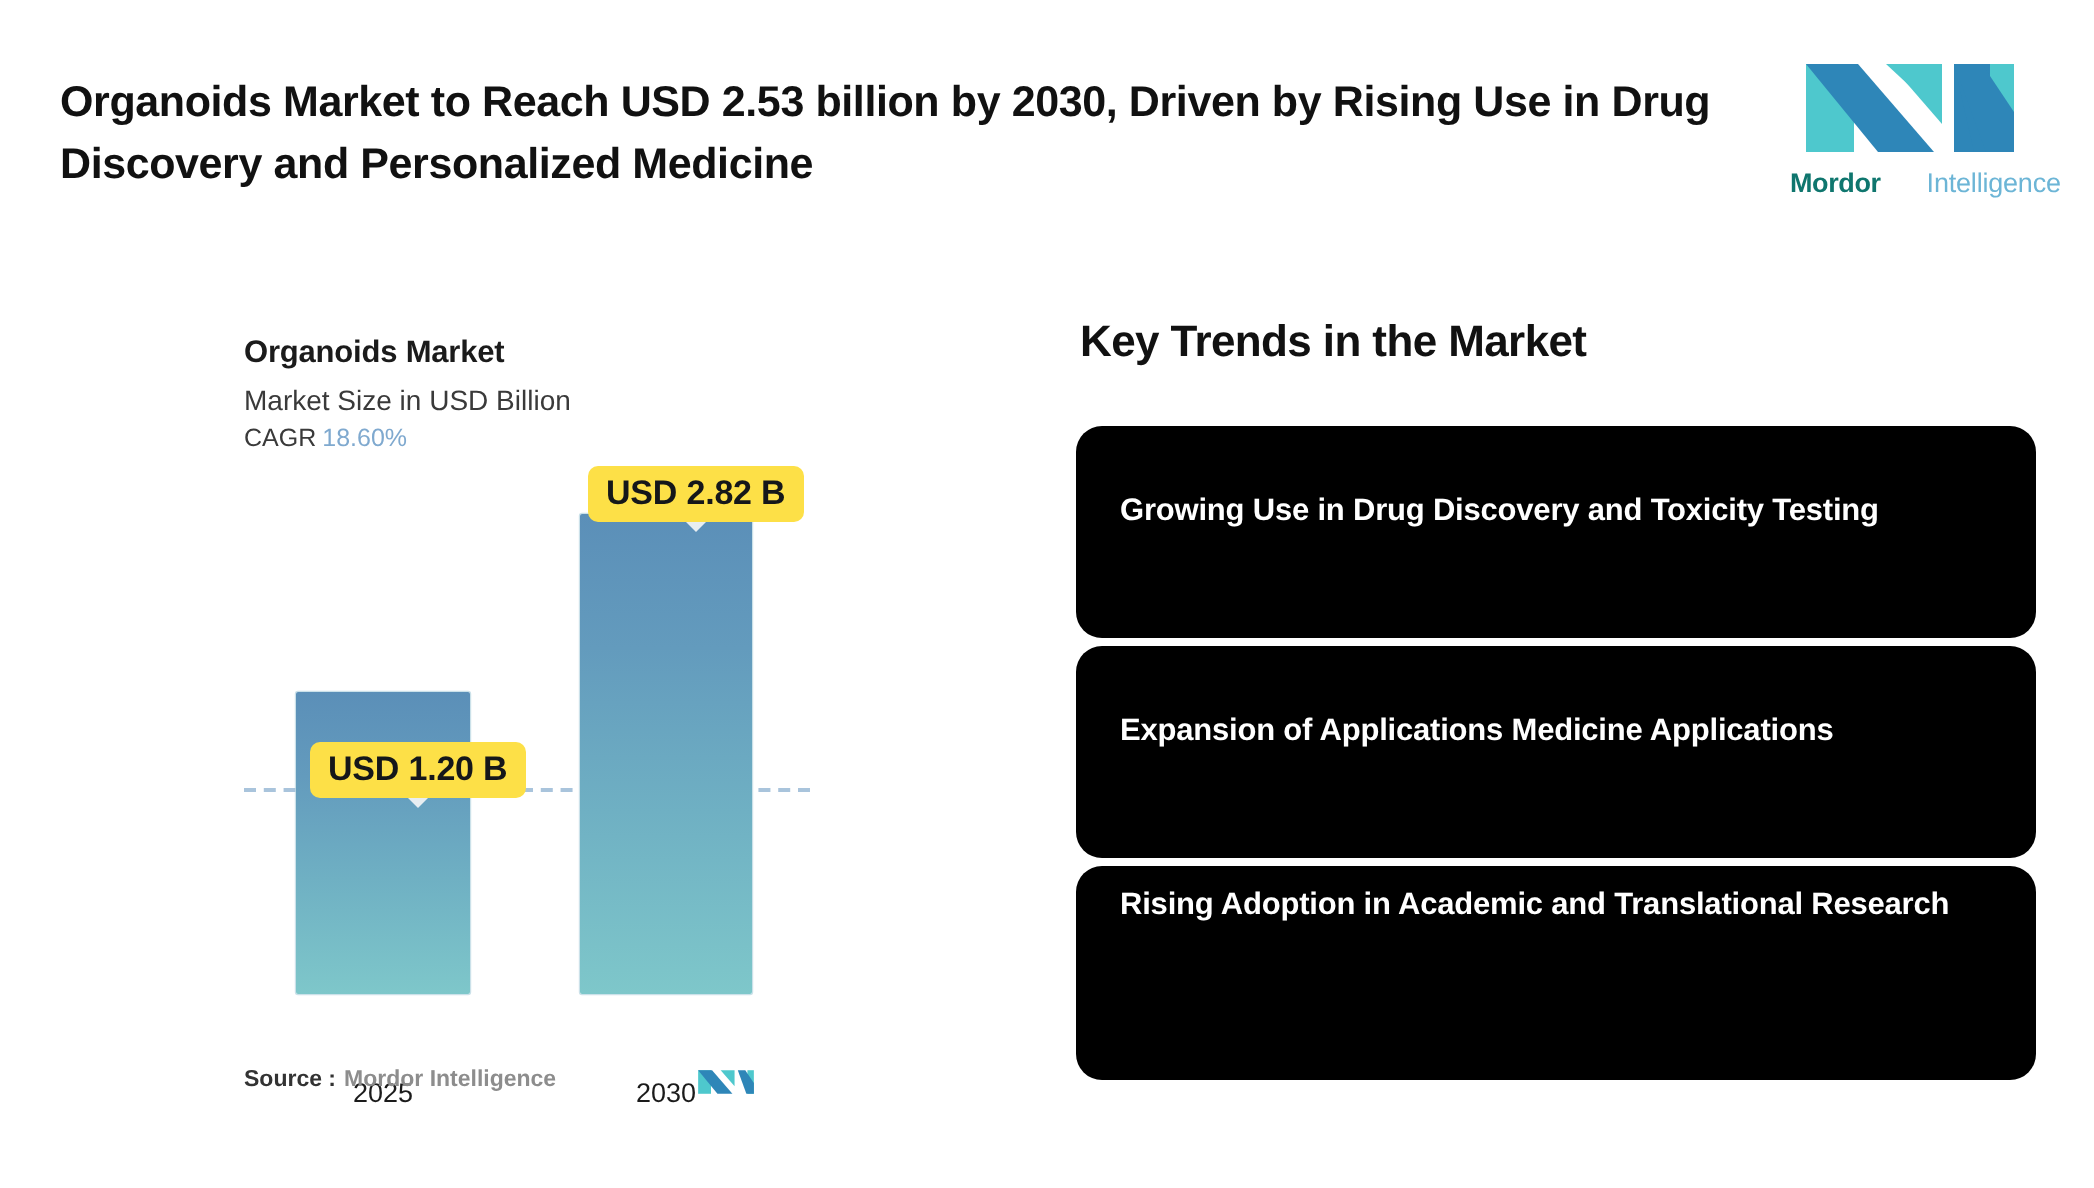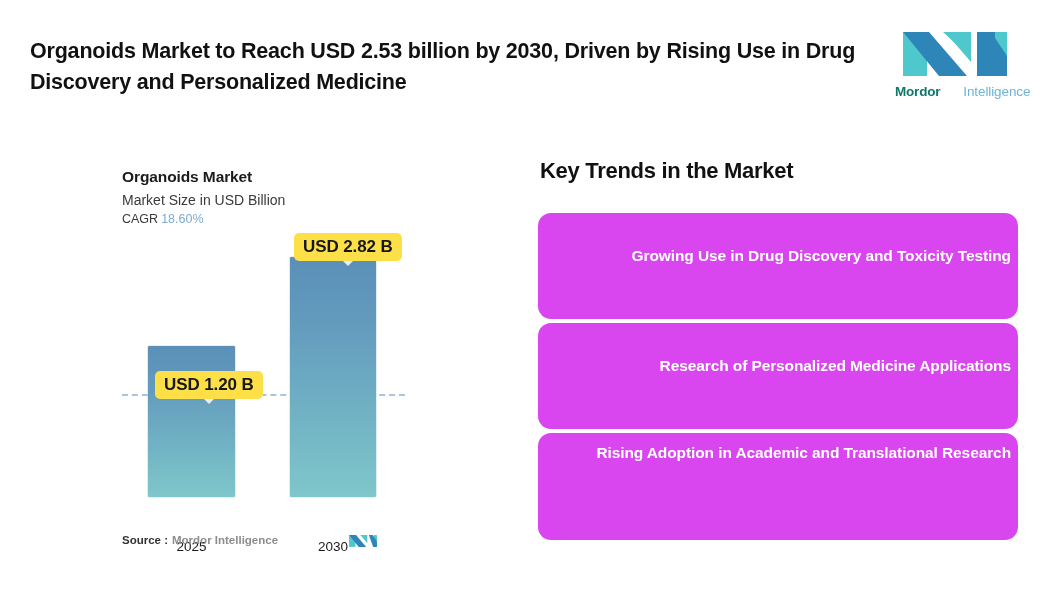--- a/index.html
+++ b/index.html
@@ -176,25 +176,24 @@
     top: 158px;
     font-size: 22px;
     font-weight: bold;
     color: #111111;
     letter-spacing: -0.3px;
   }
   .card {
     position: absolute;
     left: 538px;
     width: 480px;
-    background: #d946ef;
+    background: #000000;
     border-radius: 13px;
     box-sizing: border-box;
-    padding: 30px 7px 0 22px;
-    text-align: right;
+    padding: 30px 24px 0 22px;
   }
   .card-1 { top: 213px; height: 106px; }
   .card-2 { top: 323px; height: 106px; }
   .card-3 { top: 433px; height: 107px; padding-top: 7px; }
   .card-text {
     font-size: 15.5px;
     font-weight: bold;
     color: #ffffff;
     line-height: 1.62;
     letter-spacing: -0.1px;
@@ -261,17 +260,17 @@
     <polygon points="78,4 92,4 108,28 108,48 94,48" fill="#2e86b8"></polygon>
   </svg>
 </div>
 
 <div class="trends-title">Key Trends in the Market</div>
 
 <div class="card card-1">
   <div class="card-text">Growing Use in Drug Discovery and Toxicity Testing</div>
 </div>
 <div class="card card-2">
-  <div class="card-text">Research of Personalized Medicine Applications</div>
+  <div class="card-text">Expansion of Applications Medicine Applications</div>
 </div>
 <div class="card card-3">
   <div class="card-text">Rising Adoption in Academic and Translational Research</div>
 </div>
 
 </body></html>

